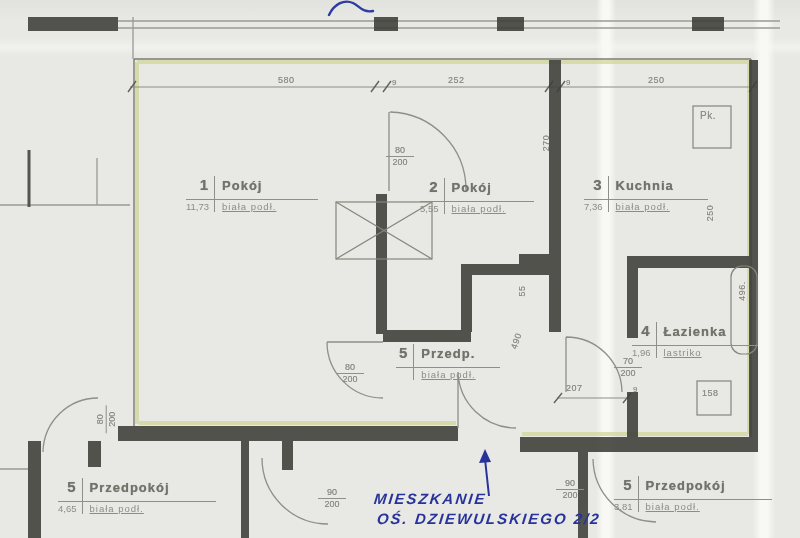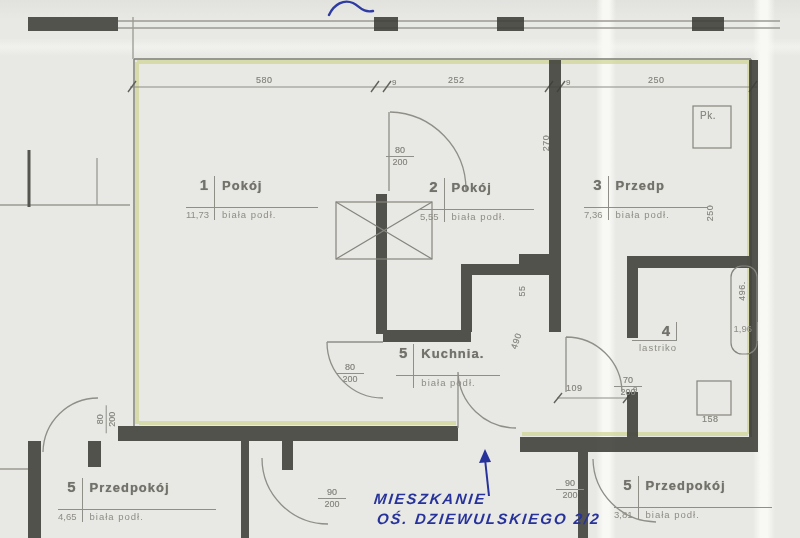--- a/index.html
+++ b/index.html
@@ -15,25 +15,25 @@
   .dim.v{transform:rotate(-90deg);transform-origin:center;}
   .dim.tilt{transform:rotate(-72deg);transform-origin:center;}
   .frac{position:absolute;width:28px;text-align:center;color:#8a8a83;font-size:9px;line-height:1.2;
         text-shadow:0 0 .5px rgba(138,138,131,.7);}
   .frac .bot{border-top:1px solid #90908a;}
   .frac.v{transform:rotate(-90deg);transform-origin:center;}
   .room{position:absolute;display:grid;grid-template-columns:auto 1fr;color:#72726b;}
   .room .num{font-size:15px;font-weight:700;text-align:right;padding:0 6px 1px 3px;
              border-right:1px solid #8f8f88;border-bottom:1px solid #8f8f88;
              text-shadow:0 0 .7px rgba(114,114,107,.8);}
-  .room .name{font-size:13px;font-weight:700;letter-spacing:1px;padding:2px 2px 14px 7px;
+  .room .name{font-size:13px;font-weight:700;letter-spacing:1px;padding:2px 2px 6px 7px;
               border-bottom:1px solid #8f8f88;text-shadow:0 0 .7px rgba(114,114,107,.8);}
   .room .area{font-size:9.5px;color:#8d8d85;text-align:right;padding:1px 5px 0 0;
               border-right:1px solid #8f8f88;}
-  .room .floor{font-size:9.5px;color:#8d8d85;letter-spacing:1px;padding:1px 0 0 7px;white-space:nowrap;}
+  .room .floor{font-size:9.5px;color:#8d8d85;letter-spacing:1px;padding:1px 0 0 7px;white-space:nowrap;text-decoration:underline;}
   .ink{position:absolute;color:#27339b;font-style:italic;font-weight:700;letter-spacing:2px;
        font-size:15px;transform:skewX(-6deg);white-space:nowrap;}
   .ink.l2{font-size:15px;}
 </style>
 </head>
 <body>
 
 <div class="page">
 
   <div class="tex shade" style="left:0;top:0;width:800px;height:20px;"></div>
@@ -129,89 +129,90 @@
 
   <div class="room" style="left:420px;top:178px;width:114px;">
     <span class="num">2</span>
     <span class="name">Pokój</span>
     <span class="area">5,55</span>
     <span class="floor">biała podł.</span>
   </div>
 
   <div class="room" style="left:584px;top:176px;width:124px;">
     <span class="num">3</span>
-    <span class="name">Przedp</span>
+    <span class="name">Kuchnia</span>
     <span class="area">7,36</span>
     <span class="floor">biała podł.</span>
   </div>
 
   <div class="room" style="left:632px;top:322px;width:126px;">
     <span class="num">4</span>
+    <span class="name">Łazienka</span>
     <span class="area">1,96</span>
     <span class="floor">lastriko</span>
   </div>
 
   <div class="room" style="left:396px;top:344px;width:104px;">
     <span class="num">5</span>
-    <span class="name">Kuchnia.</span>
+    <span class="name">Przedp.</span>
     <span class="area"></span>
     <span class="floor">biała podł.</span>
   </div>
 
   <div class="room" style="left:58px;top:478px;width:158px;">
     <span class="num">5</span>
     <span class="name">Przedpokój</span>
     <span class="area">4,65</span>
     <span class="floor">biała podł.</span>
   </div>
 
   <div class="room" style="left:614px;top:476px;width:158px;">
     <span class="num">5</span>
     <span class="name">Przedpokój</span>
     <span class="area">3,81</span>
     <span class="floor">biała podł.</span>
   </div>
 
-  <div class="dim" style="left:256px;top:75px;">580</div>
+  <div class="dim" style="left:278px;top:75px;">580</div>
   <div class="dim" style="left:448px;top:75px;">252</div>
   <div class="dim" style="left:648px;top:75px;">250</div>
   <div class="dim" style="left:392px;top:78px;font-size:8px;">9</div>
   <div class="dim" style="left:566px;top:78px;font-size:8px;">9</div>
   <div class="dim" style="left:633px;top:385px;font-size:8px;">9</div>
 
   <div class="frac" style="left:386px;top:145px;">
     <div class="top">80</div>
     <div class="bot">200</div>
   </div>
   <div class="frac" style="left:336px;top:362px;">
     <div class="top">80</div>
     <div class="bot">200</div>
   </div>
   <div class="frac v" style="left:92px;top:408px;">
     <div class="top">80</div>
     <div class="bot">200</div>
   </div>
-  <div class="frac" style="left:614px;top:356px;margin-top:19px;">
+  <div class="frac" style="left:614px;top:356px;">
     <div class="top">70</div>
     <div class="bot">200</div>
   </div>
   <div class="frac" style="left:318px;top:487px;">
     <div class="top">90</div>
     <div class="bot">200</div>
   </div>
   <div class="frac" style="left:556px;top:478px;">
     <div class="top">90</div>
     <div class="bot">200</div>
   </div>
 
   <div class="dim v" style="left:538px;top:138px;">270</div>
   <div class="dim v" style="left:516px;top:286px;">55</div>
   <div class="dim tilt" style="left:508px;top:336px;">490</div>
   <div class="dim v" style="left:702px;top:208px;">250</div>
   <div class="dim v" style="left:732px;top:286px;">496.</div>
-  <div class="dim" style="left:566px;top:383px;">109</div>
-  <div class="dim" style="left:702px;top:388px;margin-top:26px;">158</div>
+  <div class="dim" style="left:566px;top:383px;">207</div>
+  <div class="dim" style="left:702px;top:388px;">158</div>
   <div class="dim" style="left:700px;top:110px;font-size:10px;text-align:right;">Pk.</div>
 
   <div class="ink" style="left:374px;top:490px;">MIESZKANIE</div>
   <div class="ink l2" style="left:377px;top:510px;">OŚ. DZIEWULSKIEGO 2/2</div>
 
 </div>
 
 </body></html>

